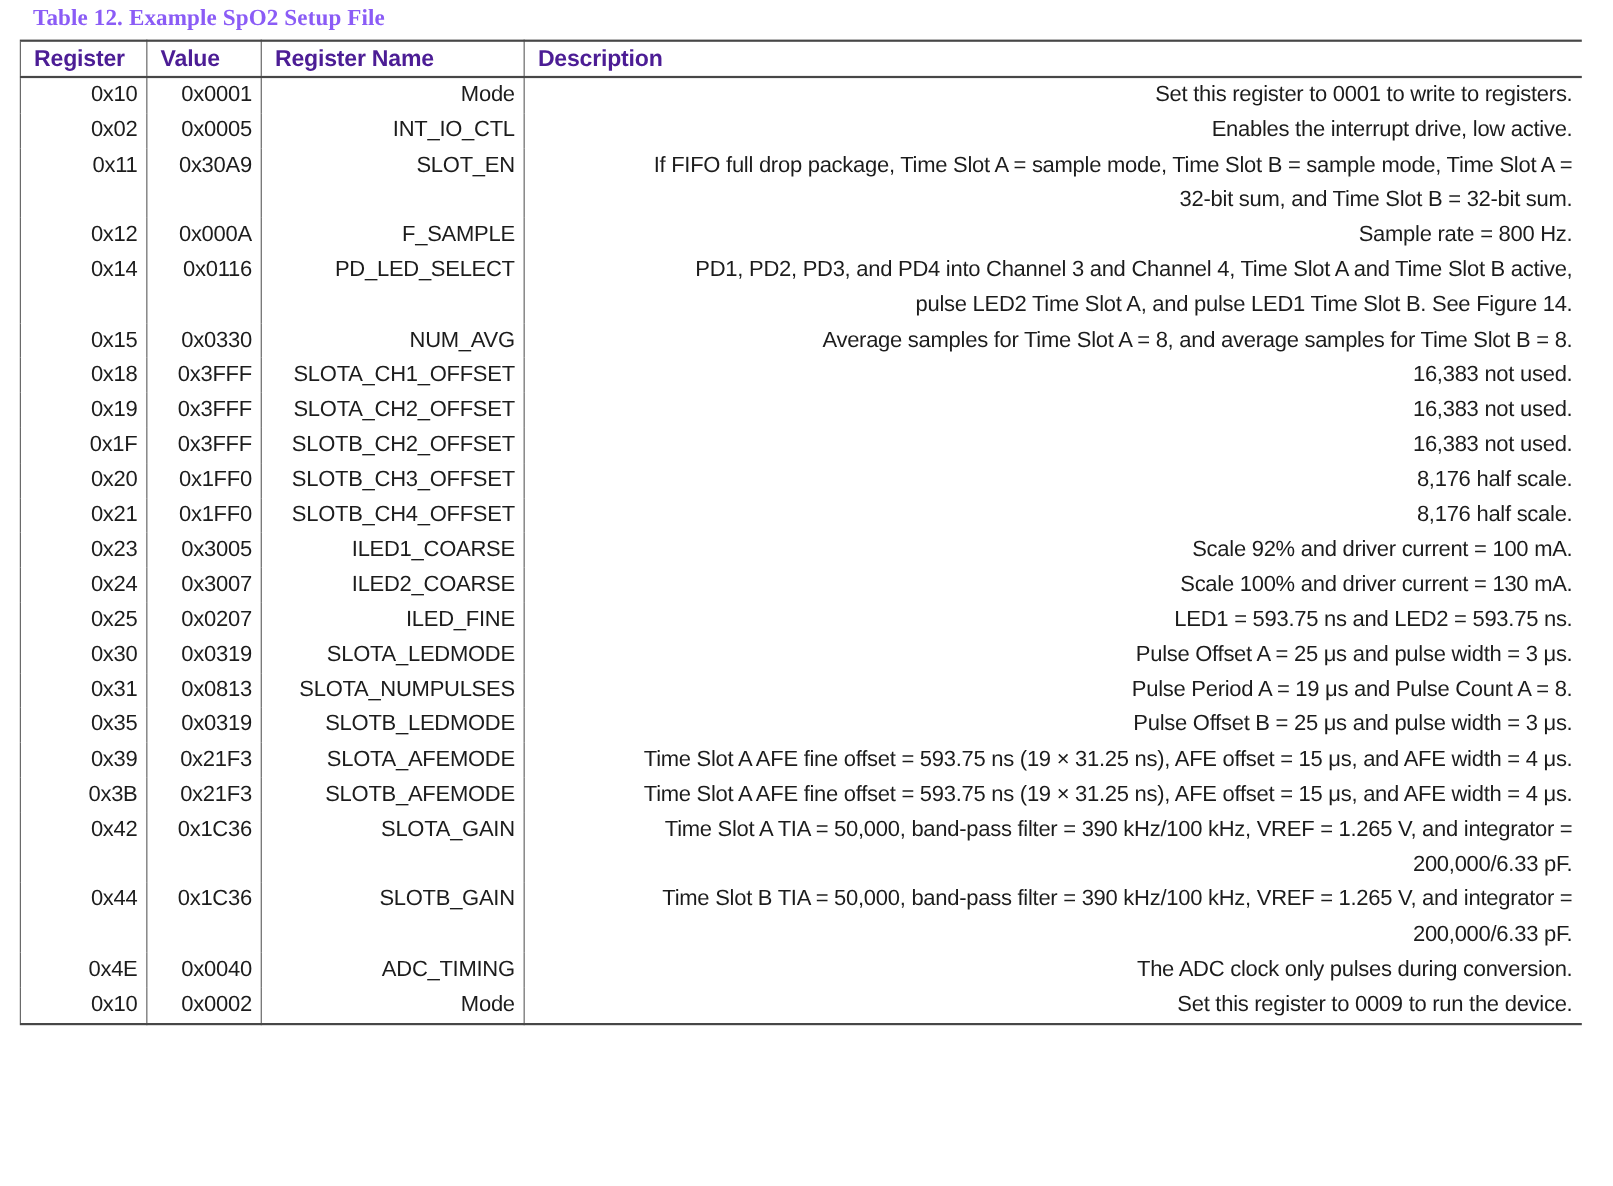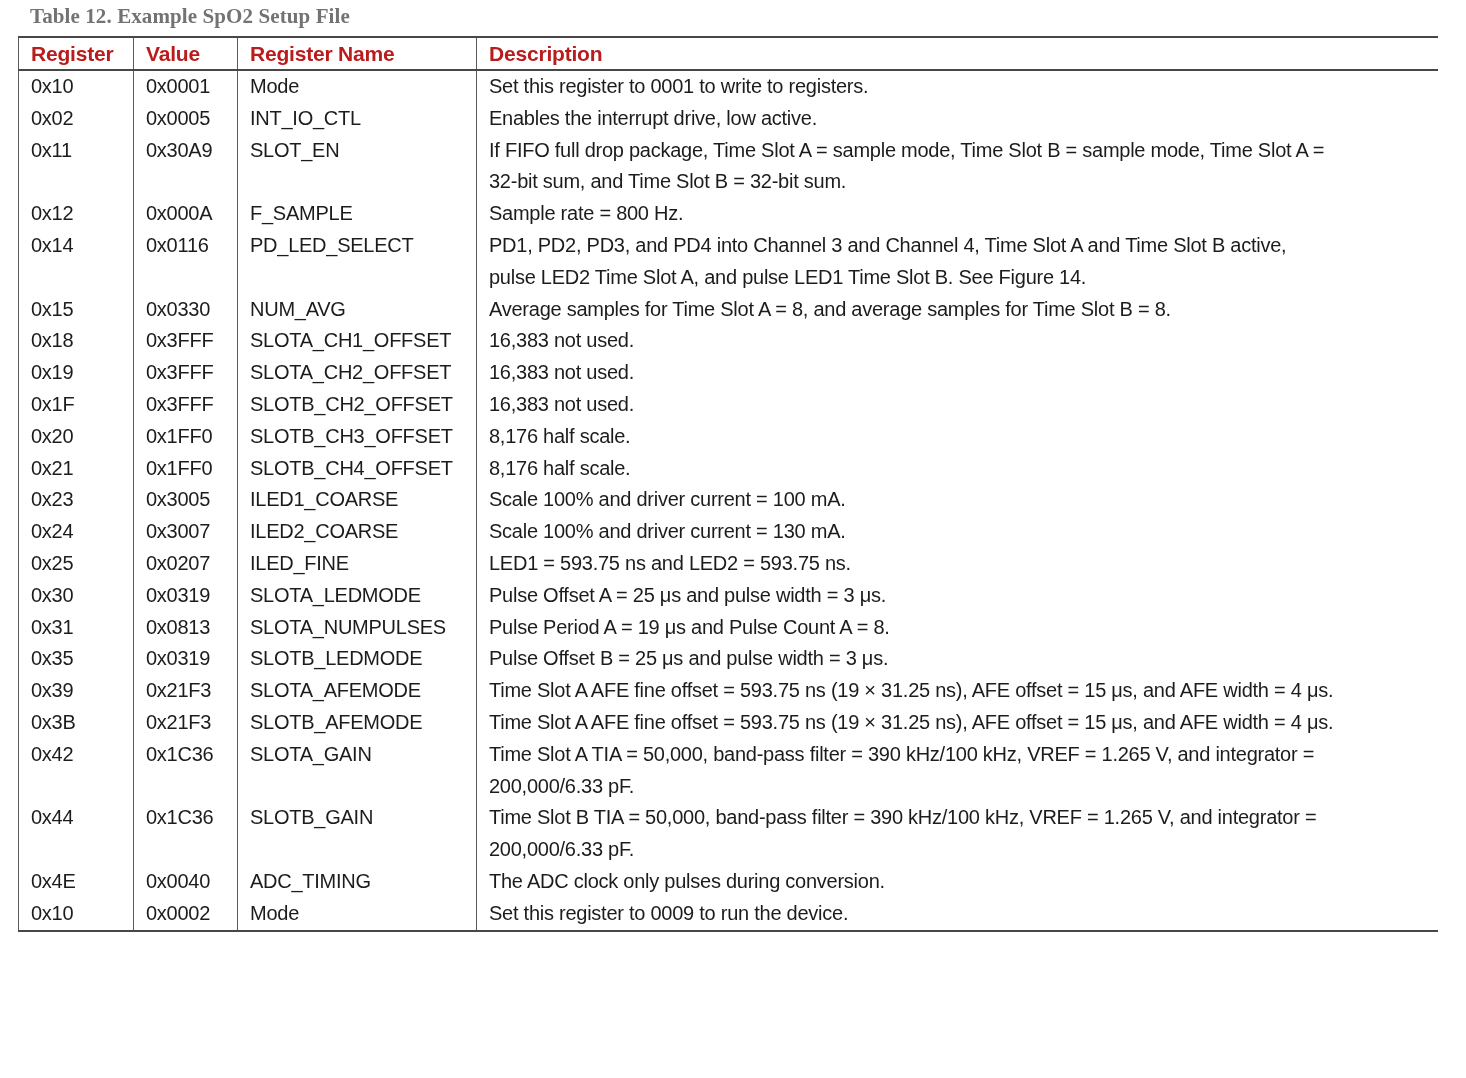--- a/index.html
+++ b/index.html
@@ -15,21 +15,21 @@
   .page {
     position: relative;
     padding-top: 2px;
   }
   .table-caption {
     font-family: "Liberation Serif", serif;
     font-size: 21px;
     font-weight: bold;
     margin: 2px 0 7px 30px;
     letter-spacing: 0.1px;
-    color: #737373;
+    color: #8b5cf6;
   }
   table.reg-table {
     border-collapse: collapse;
     table-layout: fixed;
     width: 1419px;
     margin-left: 18px;
     border-top: 2.5px solid #474747;
     border-bottom: 2.5px solid #474747;
   }
   col.c-register { width: 115px; }
@@ -40,33 +40,33 @@
     border-bottom: 2px solid #474747;
   }
   th {
     text-align: left;
     font-size: 21px;
     font-weight: bold;
     line-height: 29px;
     padding: 1px 8px 1px 12px;
     letter-spacing: -0.2px;
     border-left: 1.5px solid #5a5a5a;
-    color: #b91c1c;
+    color: #4c1d95;
   }
   td {
     font-size: 20px;
     line-height: 31.8px;
     vertical-align: top;
     padding: 0 8px 0 12px;
     letter-spacing: -0.25px;
     border-left: 1.5px solid #5a5a5a;
     white-space: pre-line;
     color: #1c1c1c;
   }
-  tbody tr { border: none; }
+  tbody tr { border: none; text-align: right; }
 </style>
 </head>
 <body>
 
 <div class="page">
   <div class="table-caption">Table 12. Example SpO2 Setup File</div>
 
   <table class="reg-table">
     <colgroup>
       <col class="c-register">
@@ -148,21 +148,21 @@
         <tr>
           <td>0x21</td>
           <td>0x1FF0</td>
           <td>SLOTB_CH4_OFFSET</td>
           <td>8,176 half scale.</td>
         </tr>
         <tr>
           <td>0x23</td>
           <td>0x3005</td>
           <td>ILED1_COARSE</td>
-          <td>Scale 100% and driver current = 100 mA.</td>
+          <td>Scale 92% and driver current = 100 mA.</td>
         </tr>
         <tr>
           <td>0x24</td>
           <td>0x3007</td>
           <td>ILED2_COARSE</td>
           <td>Scale 100% and driver current = 130 mA.</td>
         </tr>
         <tr>
           <td>0x25</td>
           <td>0x0207</td>

